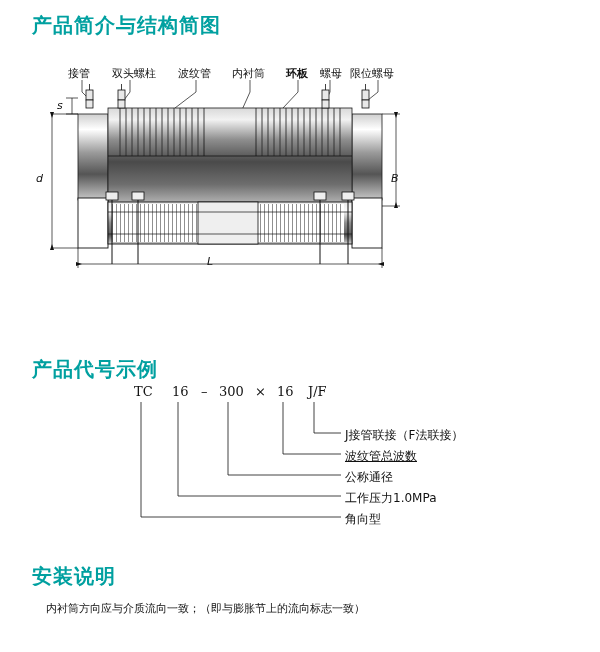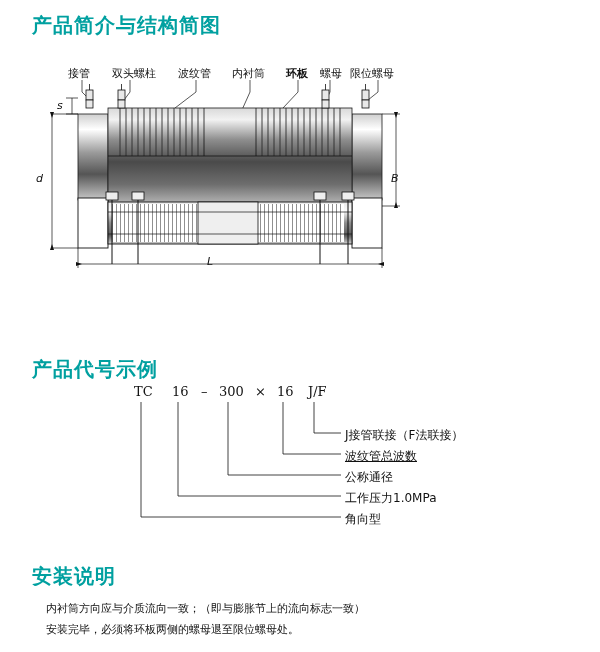--- a/index.html
+++ b/index.html
@@ -280,14 +280,13 @@
 
       <path d="M141,22 L141,137 L341,137"></path>
     </g>
   </svg>
 </div>
 
 <div id="title3" class="section-title">安装说明</div>
 
 <div id="notes">
   <span class="note-line">内衬筒方向应与介质流向一致；（即与膨胀节上的流向标志一致）</span>
-  <span class="note-line">安装完毕，必须将环板两侧的螺母退至限位螺母处。</span>
 </div>
 
 </body></html>

